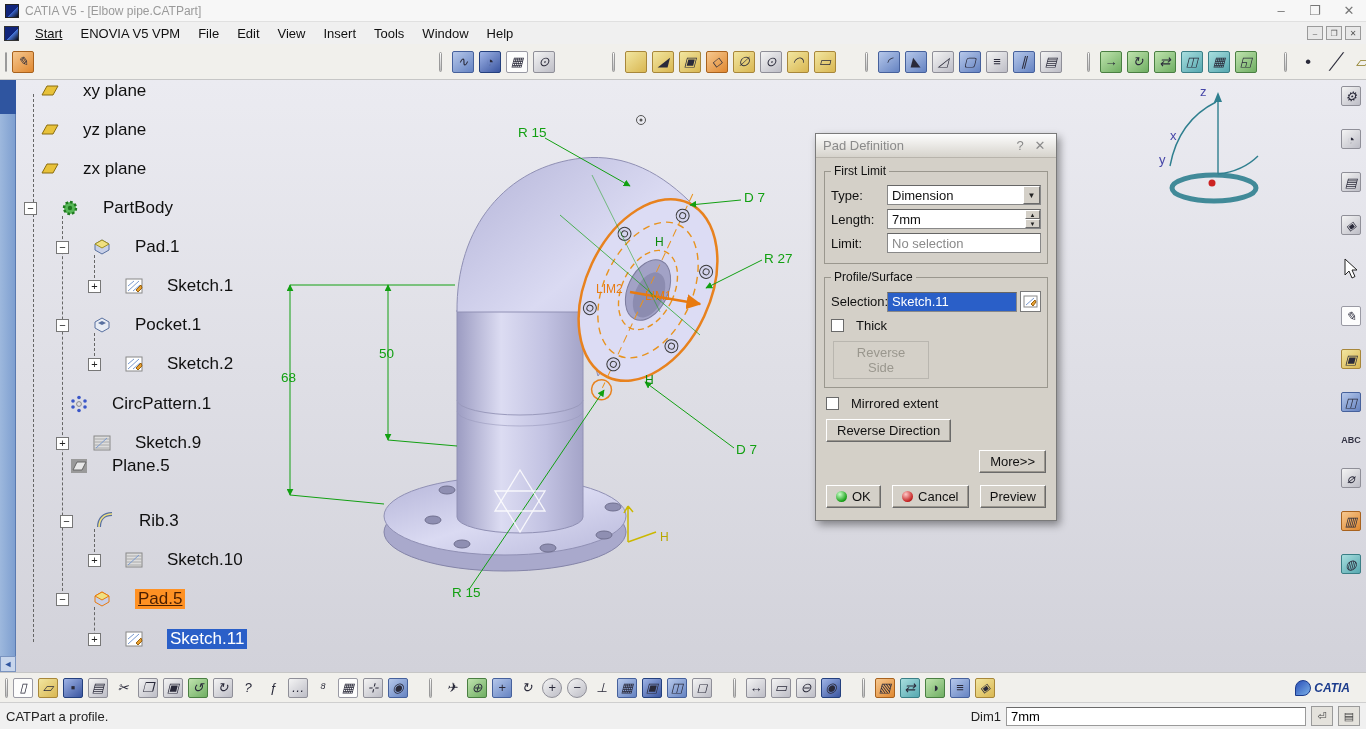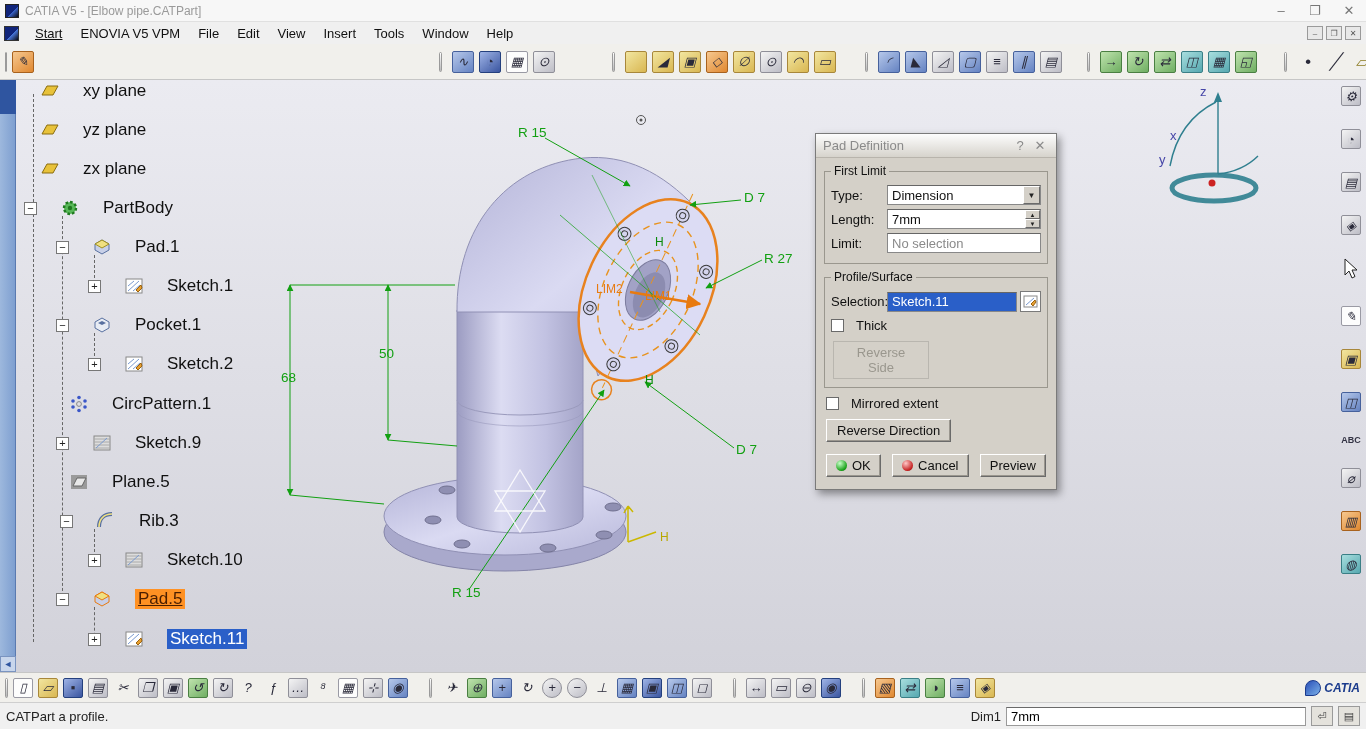--- a/index.html
+++ b/index.html
@@ -32,21 +32,21 @@
   .cB{background:linear-gradient(140deg,#b6c8ea,#6583c2);border:1px solid #46619c}
   .cG{background:linear-gradient(140deg,#bfe3ae,#6fae62);border:1px solid #4a7f42}
   .cGr{background:linear-gradient(140deg,#f4f4f4,#bdbdc6);border:1px solid #8f8f98}
   .cT{background:linear-gradient(140deg,#a8dede,#56a8b0);border:1px solid #3a7f86}
   .cW{background:#fdfdfd;border:1px solid #9a9aa4}
   .cN{background:linear-gradient(140deg,#9fb4e6,#3a55a0);border:1px solid #24407e}
   .cO{background:linear-gradient(140deg,#f6c890,#e08830);border:1px solid #a8621e}
   .g{font-size:13px;color:#2a2a3a}
   .g::before{content:attr(data-g)}
   .circ{border-radius:50%}
-  .logo{margin-left:auto;margin-right:6px;display:flex;align-items:center;gap:3px}
+  .logo{margin-left:auto;margin-right:16px;display:flex;align-items:center;gap:3px}
   .swoosh{width:16px;height:16px;border-radius:50% 50% 50% 0;background:linear-gradient(135deg,#2a50b8,#7ab0e8);border:1px solid #1a3a8c}
   .logo-text{color:#1a3a8c;font-weight:bold;font-style:italic;font-size:12px}
 
   
   .ws{position:absolute;left:0;top:80px;width:1366px;height:592px;background:linear-gradient(#ebebf1,#d2d2da);overflow:hidden}
   .vp{position:absolute;left:0;top:0}
   .vp text{font-family:"Liberation Sans",sans-serif}
 
   
   .vscroll{position:absolute;left:0;top:0;width:16px;height:576px;background:linear-gradient(90deg,#9db8dd,#7e9fd0);border-right:1px solid #5a7ab0}
@@ -423,21 +423,21 @@
       <span class="exp plus"></span>
       <span class="tico">
           <svg viewBox="0 0 20 20">
             <rect x="2" y="3" width="16" height="14" fill="#ddd" stroke="#888"></rect>
             <path d="M2 6 L18 6 M2 9 L18 9 M2 12 L18 12 M2 15 L18 15" stroke="#aaa"></path>
             <path d="M4 15 L15 5" stroke="#7a9ad0"></path>
           </svg>
         </span>
       <span class="tlabel">Sketch.9</span>
     </div>
-    <div class="trow" style="top:392px;left:69px">
+    <div class="trow" style="top:376px;left:69px">
       <span class="tico">
           <svg viewBox="0 0 20 20">
             <rect x="2" y="3" width="16" height="14" fill="#9a9a9a"></rect>
             <polygon points="4,14 8,6 17,6 13,14" fill="#e8e8e8" stroke="#666"></polygon>
           </svg>
         </span>
       <span class="tlabel">Plane.5</span>
     </div>
     <div class="trow" style="top:431px;left:60px">
       <span class="exp minus"></span>
@@ -554,20 +554,23 @@
         <span>Thick</span>
       </label>
       <button class="btn disabled rside">Reverse Side</button>
     </fieldset>
 
     <label class="chk-row out">
       <span class="chk"></span>
       <span>Mirrored extent</span>
     </label>
     <button class="btn rv">Reverse Direction</button>
+    <div class="more-row">
+      <button class="btn">More&gt;&gt;</button>
+    </div>
     <div class="dlg-actions">
       <button class="btn act">
         <span class="ball green"></span>
         <span>OK</span>
       </button>
       <button class="btn act">
         <span class="ball red"></span>
         <span>Cancel</span>
       </button>
       <button class="btn act">

